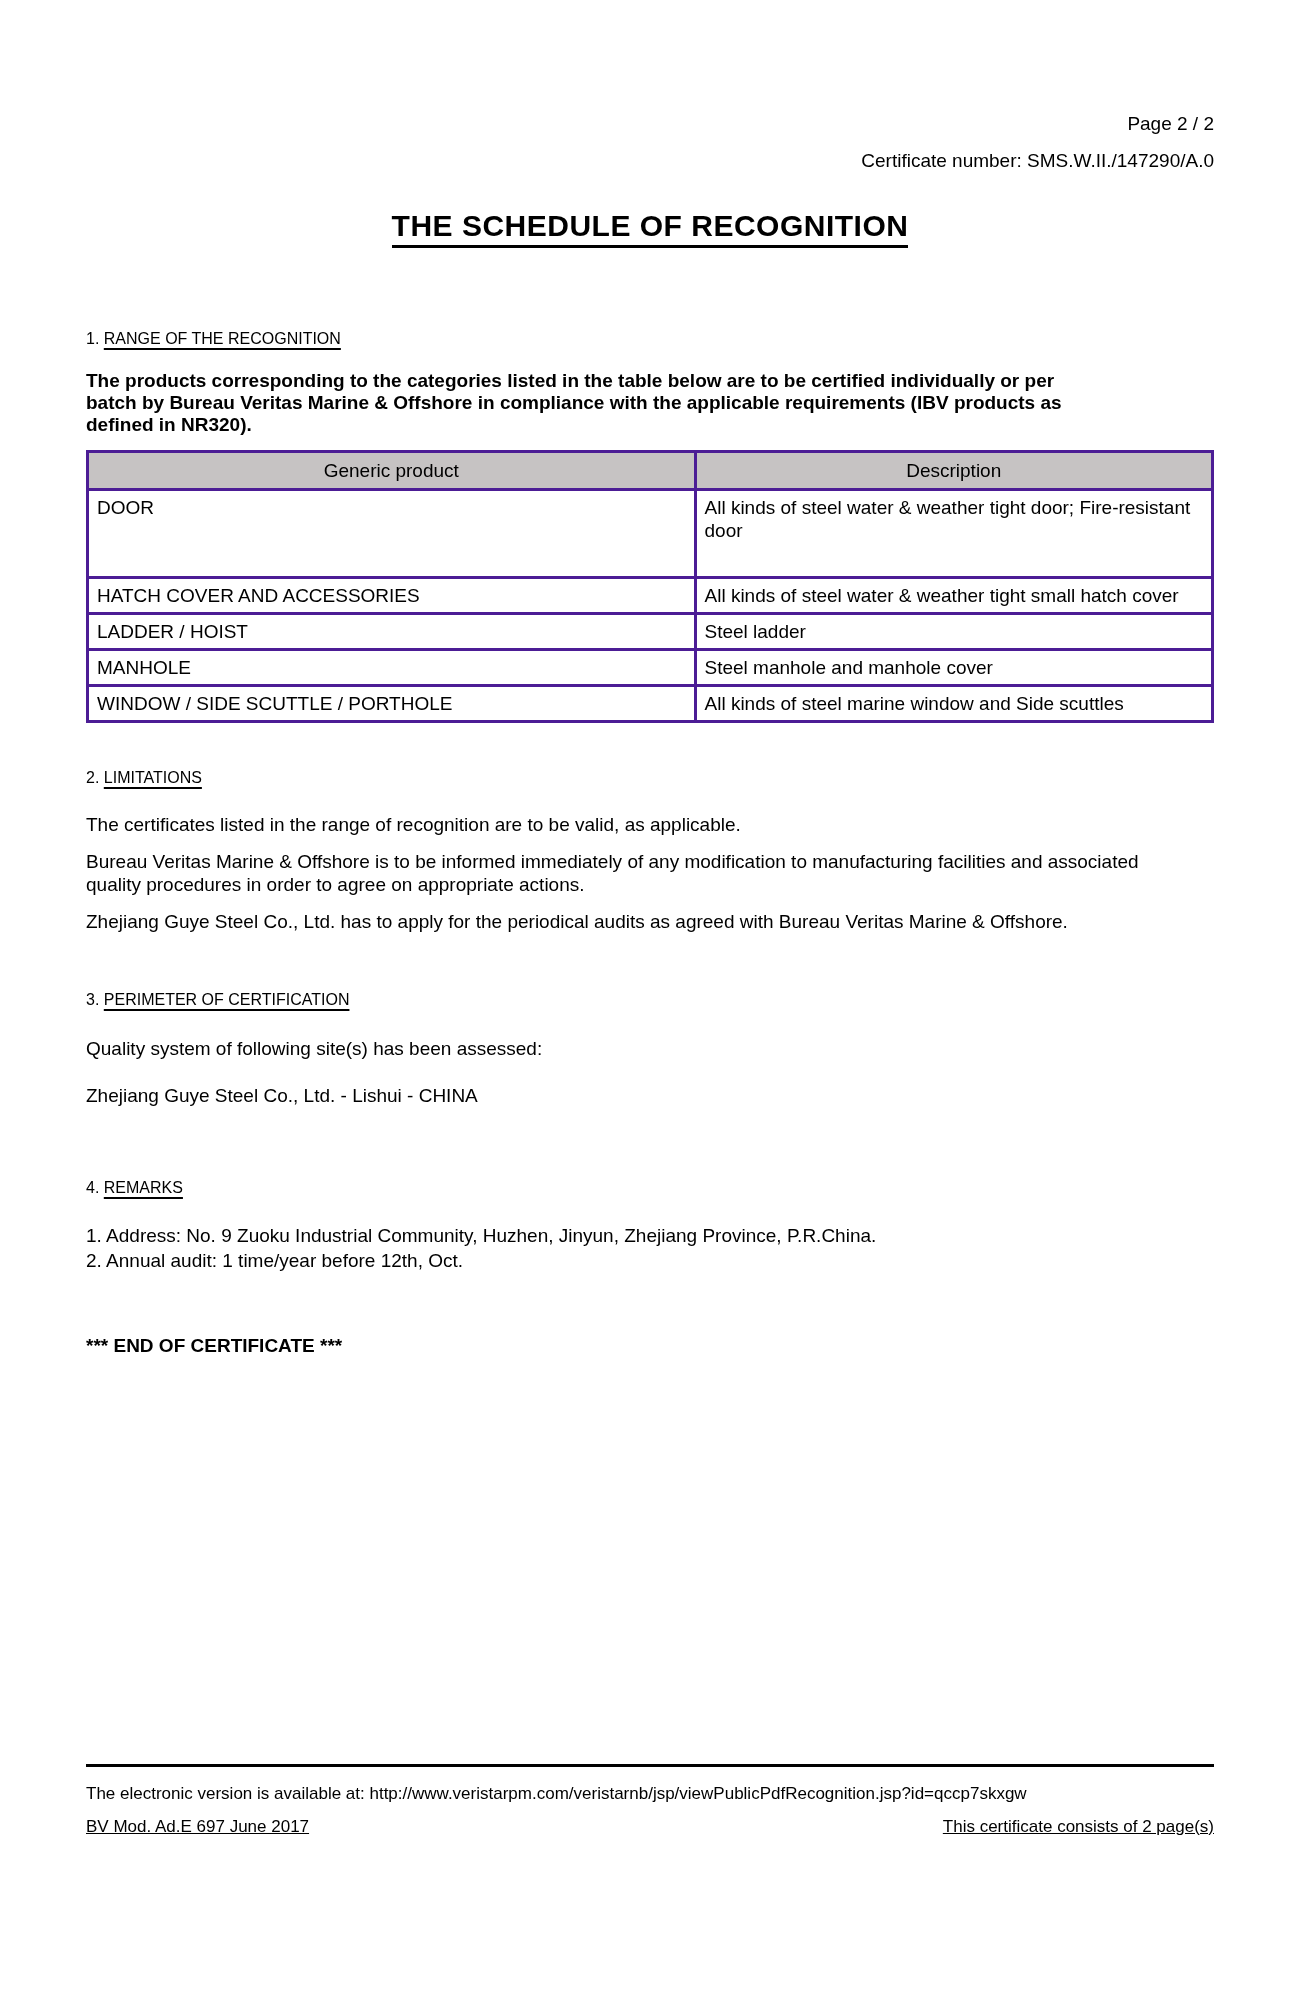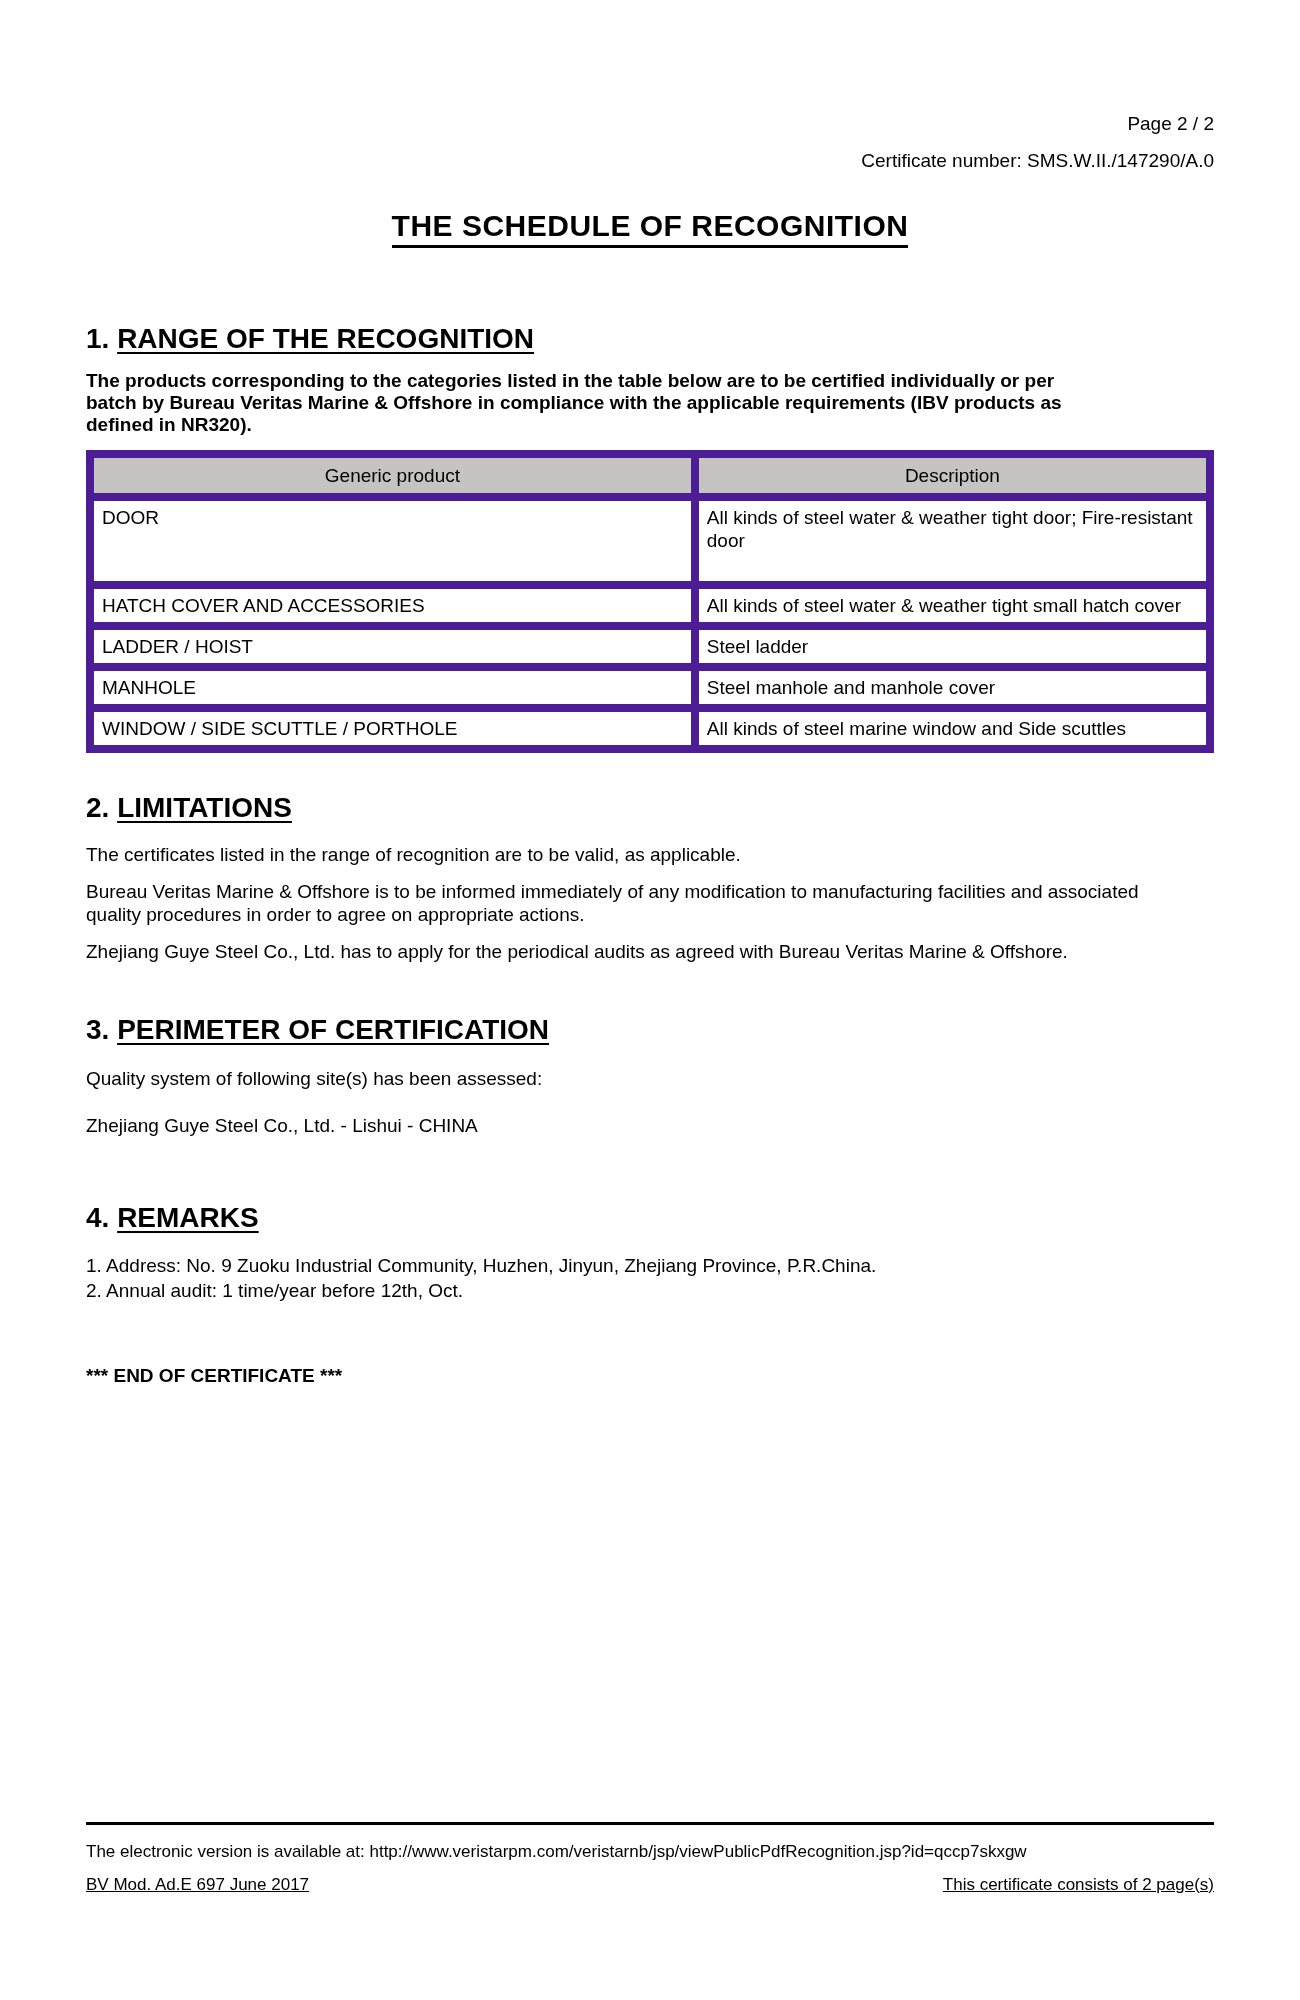--- a/index.html
+++ b/index.html
@@ -16,21 +16,21 @@
   }
   .content { padding: 0 86px; }
 
   .meta { text-align: right; font-size: 19px; line-height: 24px; }
   .page-label { padding-top: 112px; }
   .cert-number { margin-top: 13px; }
 
   .doc-title { text-align: center; margin-top: 36px; font-size: 30px; font-weight: bold; }
   .doc-title .u { display: inline-block; border-bottom: 3px solid #000; padding-bottom: 2px; letter-spacing: 0.5px; }
 
-  .section-heading { font-size: 28px; font-weight: bold; line-height: 30px; }
+  .section-heading { font-size: 16px; font-weight: normal; line-height: 30px; }
   .section-heading .u {
     text-decoration: underline;
     text-decoration-thickness: 2px;
     text-underline-offset: 4px;
   }
   .sec1-heading { margin-top: 76px; }
   .sec2-heading { margin-top: 40px; }
   .sec3-heading { margin-top: 52px; }
   .sec4-heading { margin-top: 66px; }
 
@@ -41,21 +41,21 @@
     line-height: 22px;
     white-space: pre-line;
   }
 
   .products-table {
     margin-top: 14px;
     width: 100%;
     border-collapse: collapse;
     font-size: 19px;
   }
-  .products-table th, .products-table td { border: 8px solid #4c1d95; }
+  .products-table th, .products-table td { border: 3px solid #4c1d95; }
   .products-table th {
     font-weight: normal;
     text-align: center;
     padding: 6px 8px;
     line-height: 23px;
   }
   .products-table td {
     padding: 5px 8px;
     vertical-align: top;
     line-height: 23px;
@@ -64,21 +64,21 @@
   .row-door td { height: 88px; }
 
   .para { font-size: 19px; line-height: 23px; margin-top: 14px; white-space: pre-line; }
   .para-first { margin-top: 20px; }
   .quality-line { margin-top: 22px; }
   .site-line { margin-top: 24px; }
   .remarks-block { margin-top: 20px; font-size: 19px; line-height: 25px; }
 
   .end-marker { margin-top: 62px; text-align: left; font-size: 19px; font-weight: bold; }
 
-  .footer { position: absolute; left: 86px; right: 86px; top: 1822px; font-size: 17px; }
+  .footer { position: absolute; left: 86px; right: 86px; top: 1764px; font-size: 17px; }
   .footer-rule { height: 3px; background: #000; }
   .footer-url { margin-top: 17px; }
   .footer-row { margin-top: 13px; display: flex; justify-content: space-between; text-decoration: underline; }
 </style>
 </head>
 <body>
 
 <div class="page">
   <div class="content">
 

